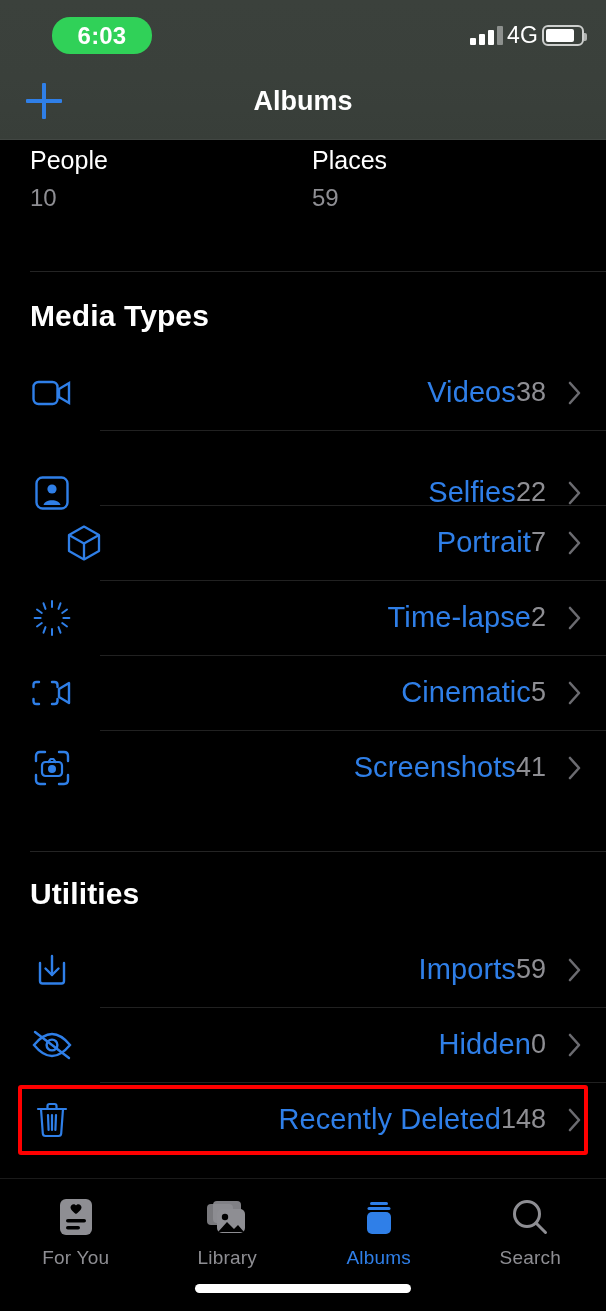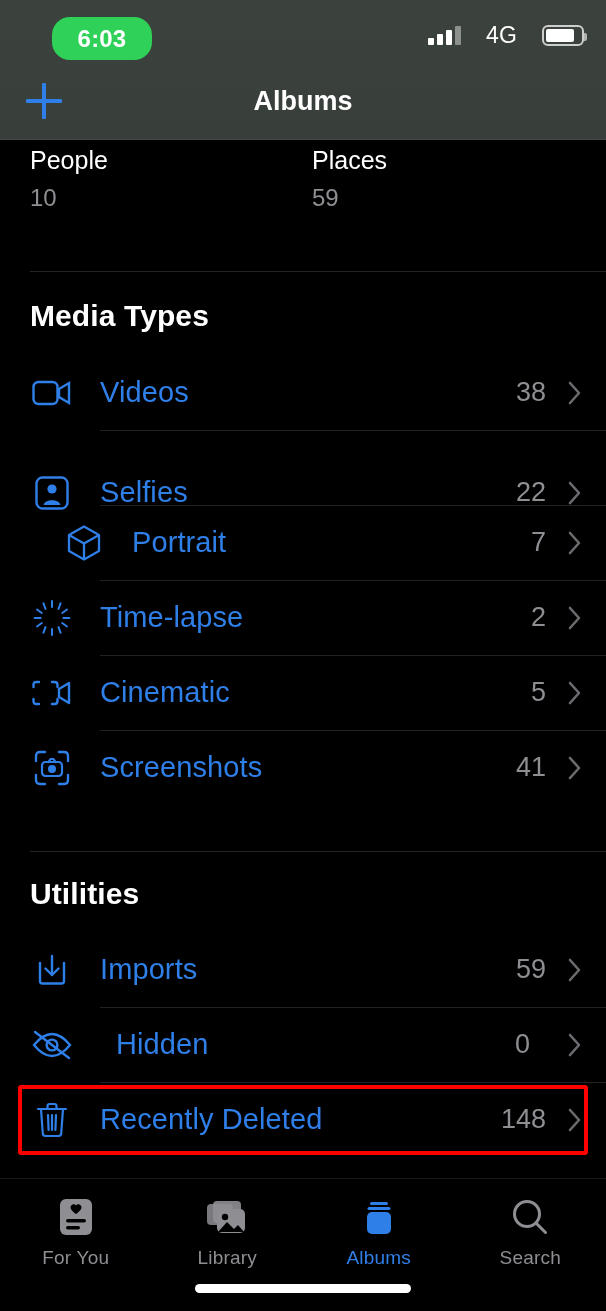--- a/index.html
+++ b/index.html
@@ -24,28 +24,28 @@
   }
   .topbar:after{
     content:""; position:absolute; left:0; right:0; bottom:0; height:1px;
     background:rgba(255,255,255,0.05);
   }
   .statusbar {
     position:absolute; top:0; left:0; right:0; height:62px;
   }
   .time-pill {
     position:absolute; left:52px; top:17px;
-    height:43px; min-width:100px; padding:0 18px;
+    height:37px; min-width:100px; padding:0 18px;
     background:#30d158; border-radius:18px;
     display:flex; align-items:center; justify-content:center;
     color:#fff; font-size:24px; font-weight:600; letter-spacing:0.2px;
   }
   .status-right {
     position:absolute; right:22px; top:22px;
-    display:flex; align-items:center; gap:25px;
+    display:flex; align-items:center; gap:4px;
   }
   .signal { display:flex; align-items:flex-end; gap:3px; height:19px; }
   .signal i { display:block; width:6px; background:#fff; border-radius:1px; }
   .signal i:nth-child(1){ height:7px; }
   .signal i:nth-child(2){ height:11px; }
   .signal i:nth-child(3){ height:15px; }
   .signal i:nth-child(4){ height:19px; background:rgba(255,255,255,0.42); }
   .net-label { color:#fff; font-size:23px; font-weight:500; letter-spacing:0.2px; }
   .battery {
     position:relative; width:42px; height:21px;
@@ -113,21 +113,21 @@
 
   
   .section-header {
     position:absolute; left:30px;
     color:#fff; font-size:30px; font-weight:700; letter-spacing:0.1px;
   }
 
   
   .row {
     position:absolute; left:0; right:0; height:75px;
-    display:flex; align-items:center; cursor:pointer;
+    display:flex; align-items:center; cursor:pointer;text-align:right;
   }
   .row-icon {
     width:52px; min-width:52px; margin-left:26px;
     display:flex; align-items:center; justify-content:center;
     color:#2f7fe8;
   }
   .row-label {
     flex:1; margin-left:22px;
     color:#2f7fe8; font-size:29px; font-weight:400; letter-spacing:0.1px;
   }
@@ -335,21 +335,21 @@
       <span class="row-label">Imports</span>
       <span class="row-count">59</span>
       <span class="chev">
         <svg width="16" height="26" viewBox="0 0 16 26" fill="none" stroke="#6b6b70" stroke-width="2.6" stroke-linecap="round" stroke-linejoin="round">
             <path d="M3 3 L12 13 L3 23"></path>
           </svg>
       </span>
     </div>
     <div class="row-sep" style="top:1007px;"></div>
 
-    <div class="row" style="top:1007px;gap:16px;">
+    <div class="row" style="top:1007px;">
       <span class="row-icon">
         <svg width="42" height="30" viewBox="0 0 42 30" fill="none" stroke="#2f7fe8" stroke-width="2.4" stroke-linecap="round">
           <path d="M3 15 Q12 4 21 4 Q30 4 39 15 Q30 26 21 26 Q12 26 3 15 Z"></path>
           <circle cx="21" cy="15" r="5.4"></circle>
           <path d="M4 2 L38 28"></path>
         </svg>
       </span>
       <span class="row-label">Hidden</span>
       <span class="row-count">0</span>
       <span class="chev">

